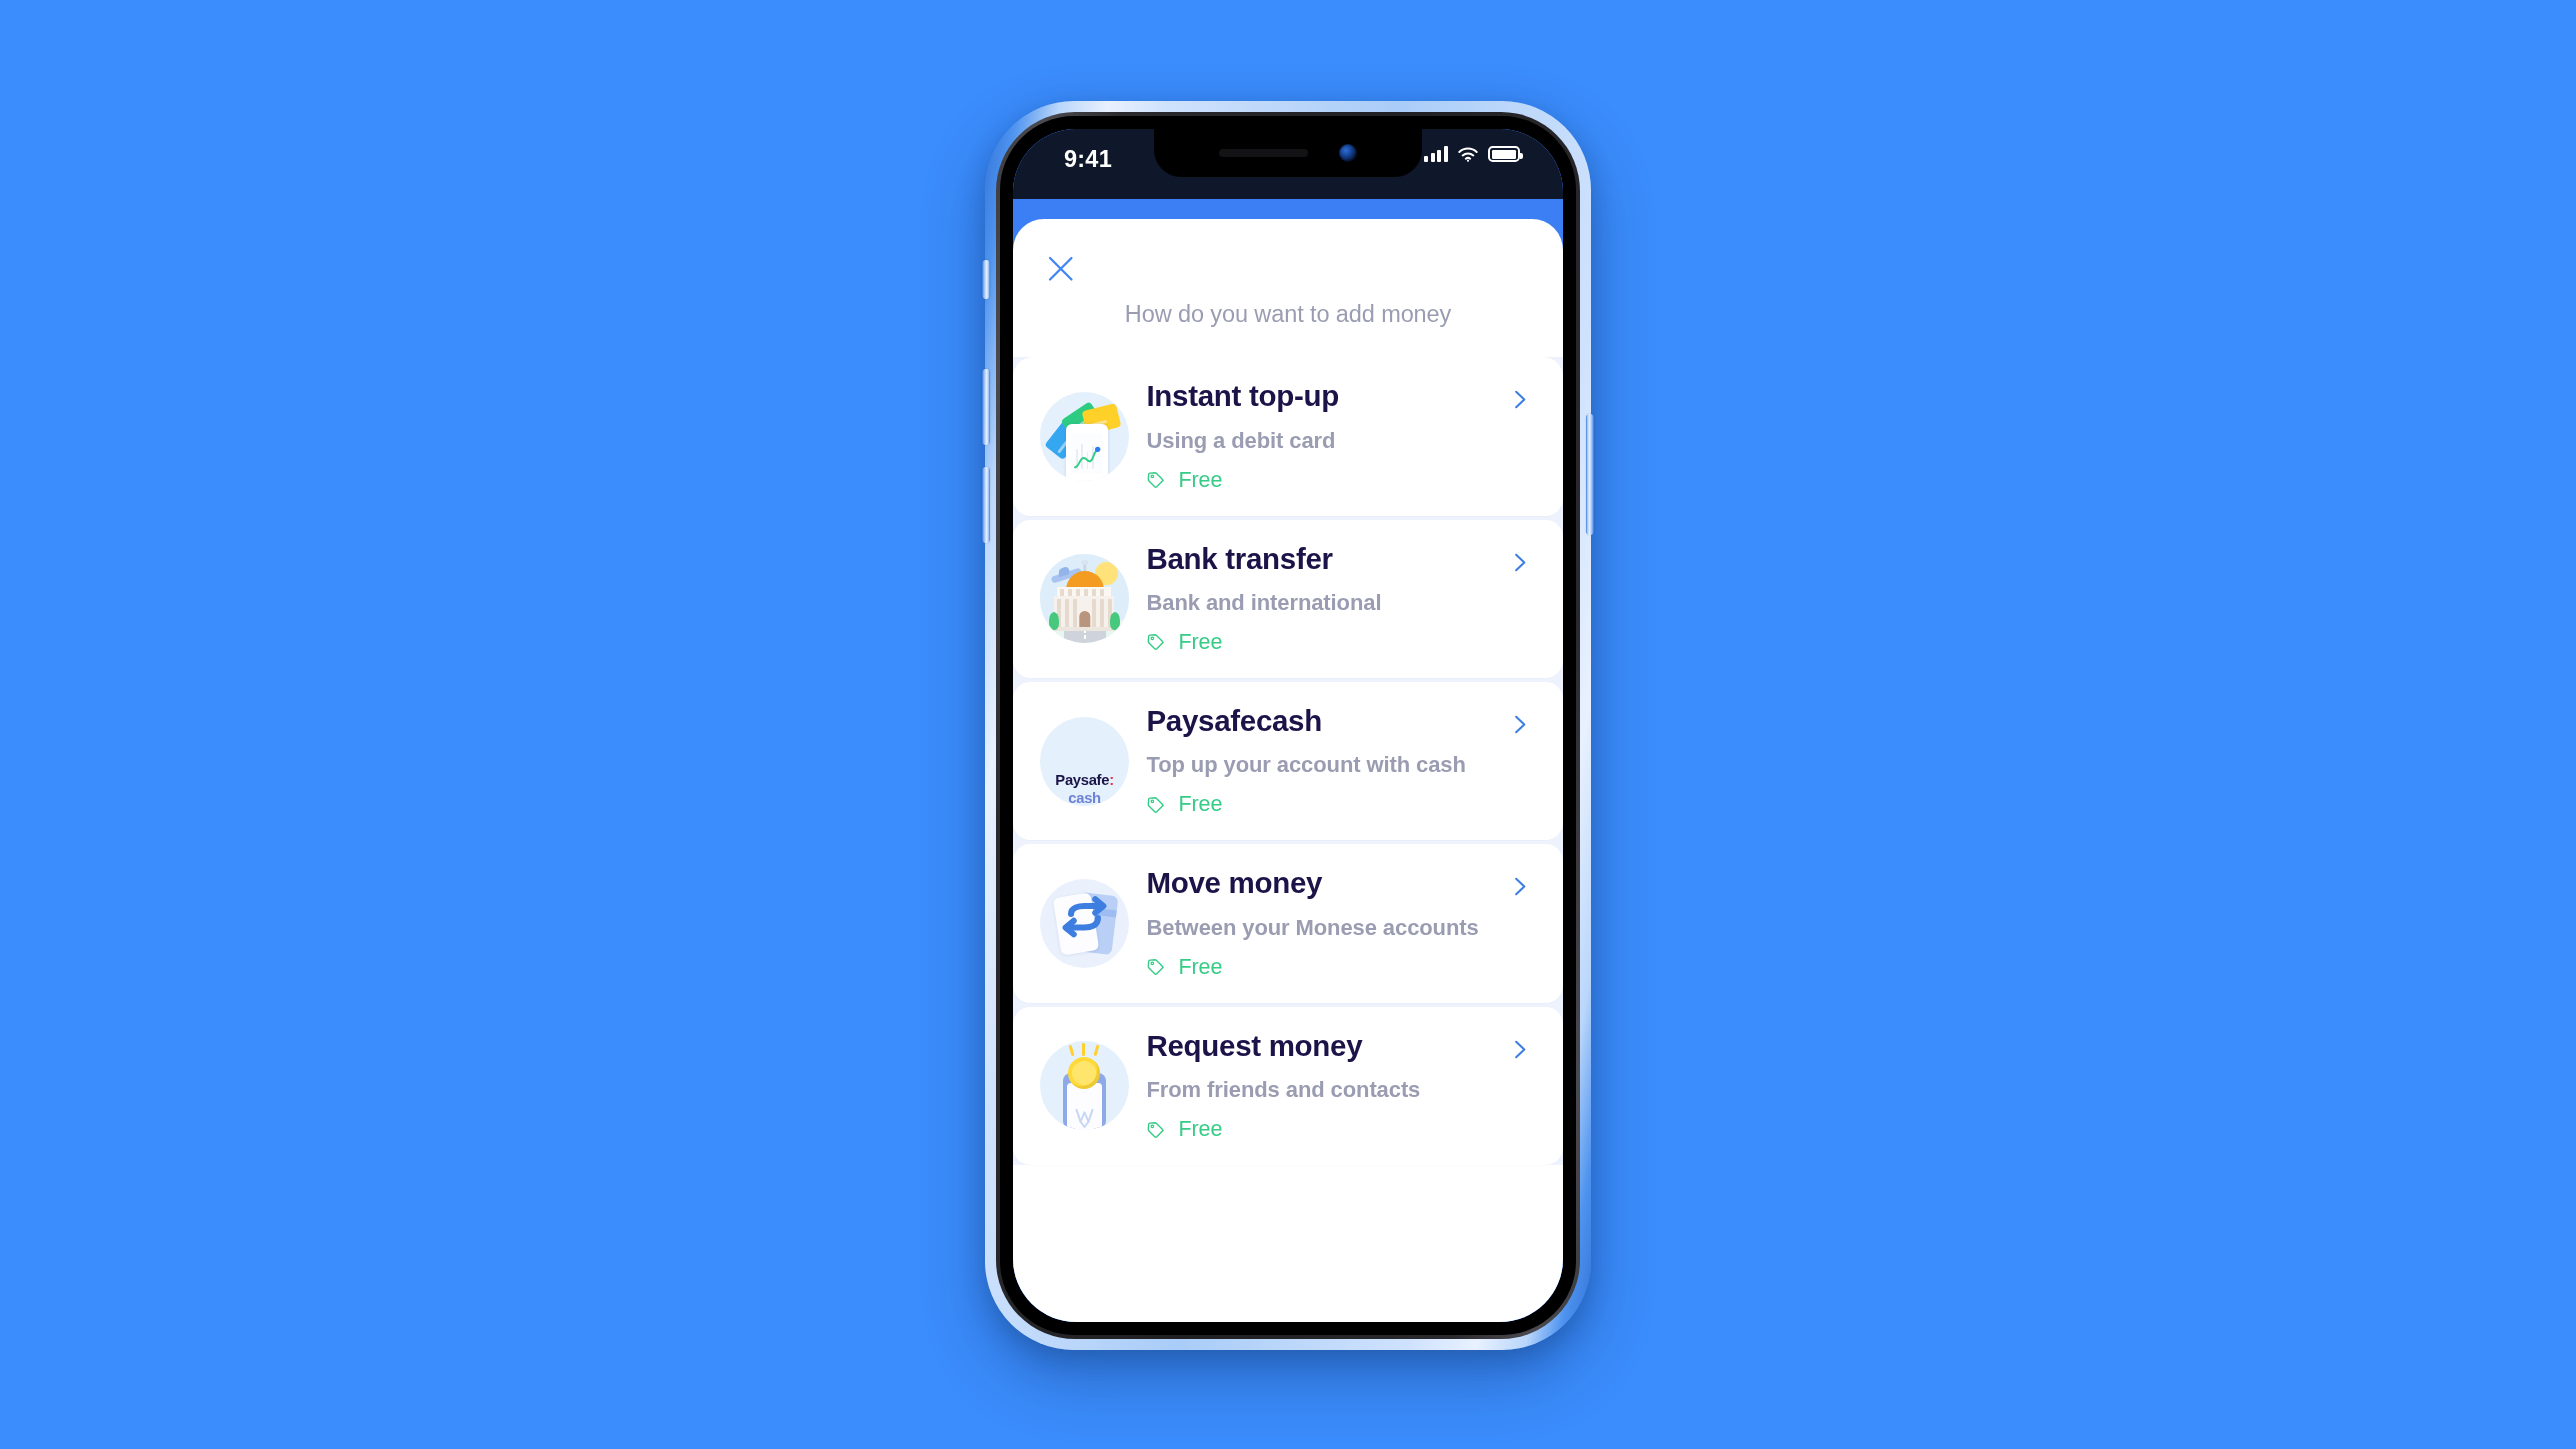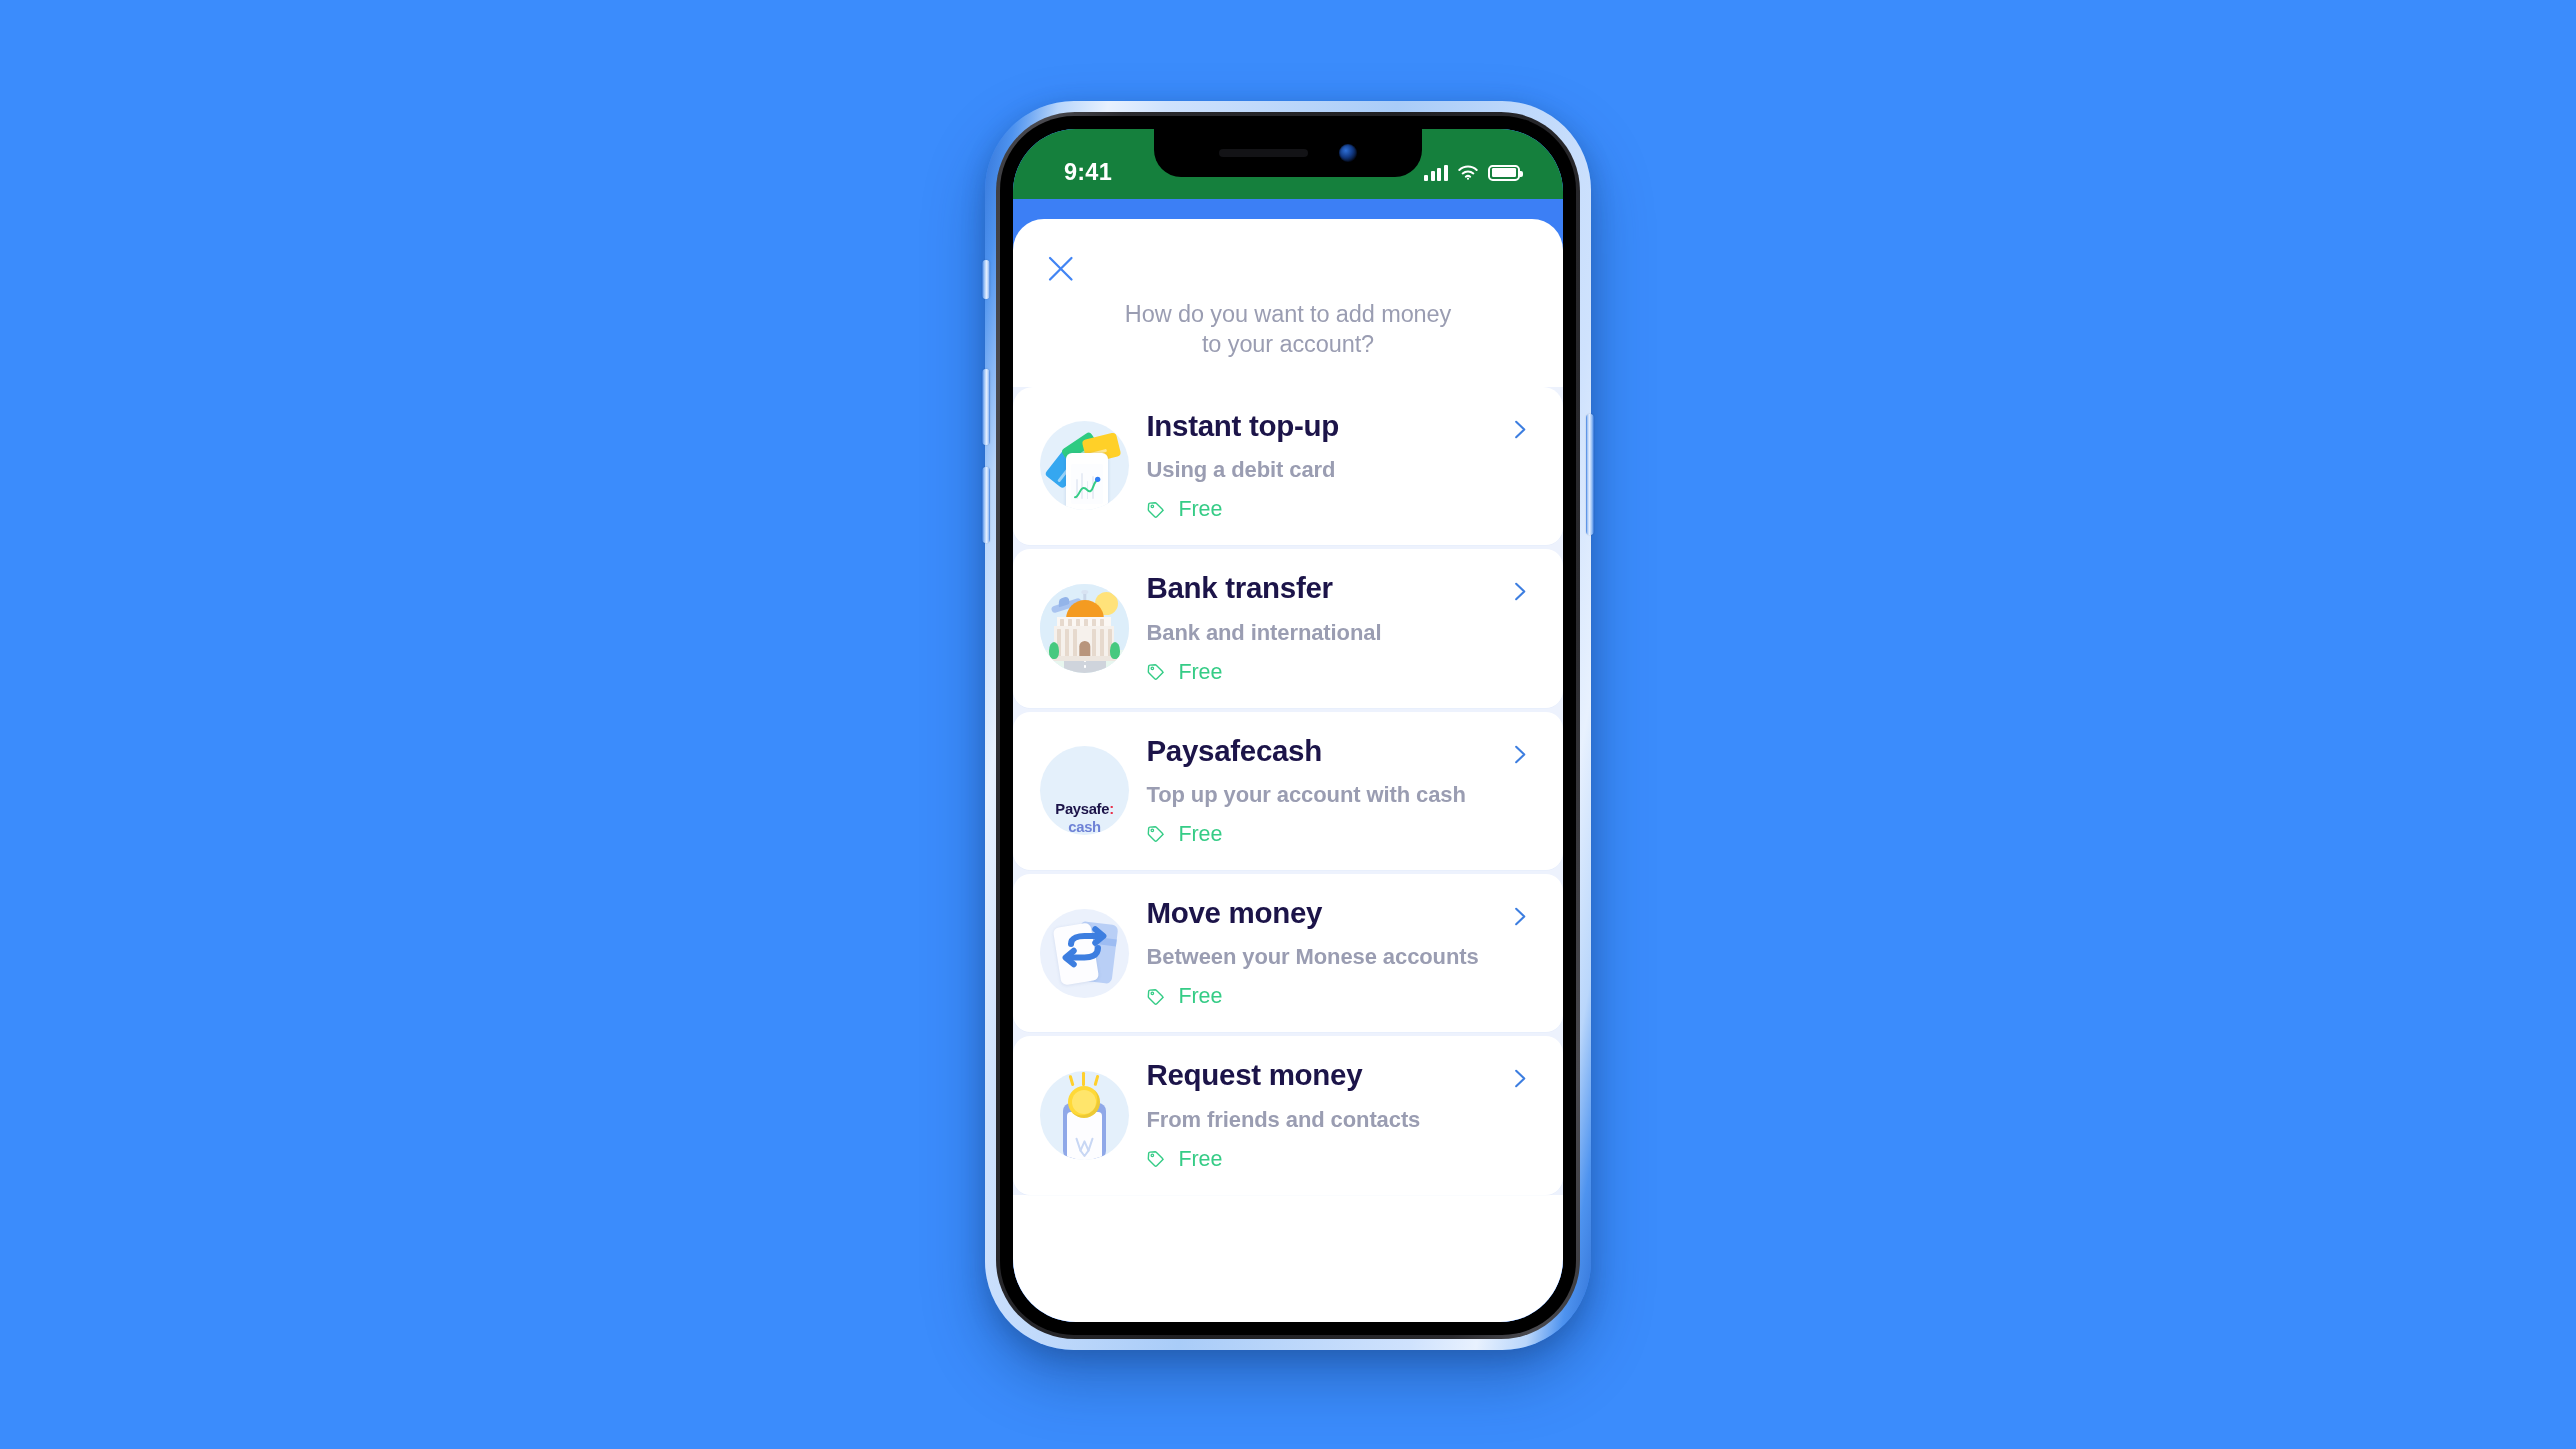--- a/index.html
+++ b/index.html
@@ -69,22 +69,22 @@
   .speaker{ width:89px; height:8px; border-radius:4px; background:#131316; }
   .camera{
     width:18px; height:18px; border-radius:50%;
     background:radial-gradient(circle at 38% 36%, #2e6fd6 0%, #123a85 42%, #06122c 72%, #04081a 100%);
     box-shadow:inset 0 0 2px #000;
   }
 
   
   .statusbar{
     position:absolute; top:0; left:0; right:0; height:70px;
-    background:#15803d; z-index:35;
-    display:flex; align-items:center; justify-content:space-between;
+    background:#0f172a; z-index:35;
+    display:flex; align-items:flex-start; justify-content:space-between;
     padding:17.4px 43px 0 51px;
     color:#fff;
   }
   .clock{ font-family:"Liberation Sans", sans-serif; font-size:23.5px; font-weight:700; letter-spacing:0.2px; }
   .status-icons{ display:flex; align-items:center; gap:10px; }
   .signal{ display:flex; align-items:flex-end; gap:2.7px; height:16px; }
   .signal i{ display:block; width:4px; background:#fff; border-radius:1px; }
   .signal i:nth-child(1){ height:6px; }
   .signal i:nth-child(2){ height:9.4px; }
   .signal i:nth-child(3){ height:12.7px; }
@@ -252,21 +252,20 @@
         <div class="sheet-head">
 
           <div id="close-button">
             <svg width="29.5" height="29.5" viewBox="0 0 44 44">
               <path d="M6 6 L38 38 M38 6 L6 38" stroke="#4285F4" stroke-width="3.4" stroke-linecap="round" fill="none"></path>
             </svg>
           </div>
 
           <div class="page-subtitle">
             <div>How do you want to add money</div>
-            <div>to your account?</div>
           </div>
         </div>
 
         <div class="option-list">
 
           <div class="option-card">
             <div class="opt-icon">
               <div class="ill">
                 <div class="card-blue"></div>
                 <div class="card-green"></div>

